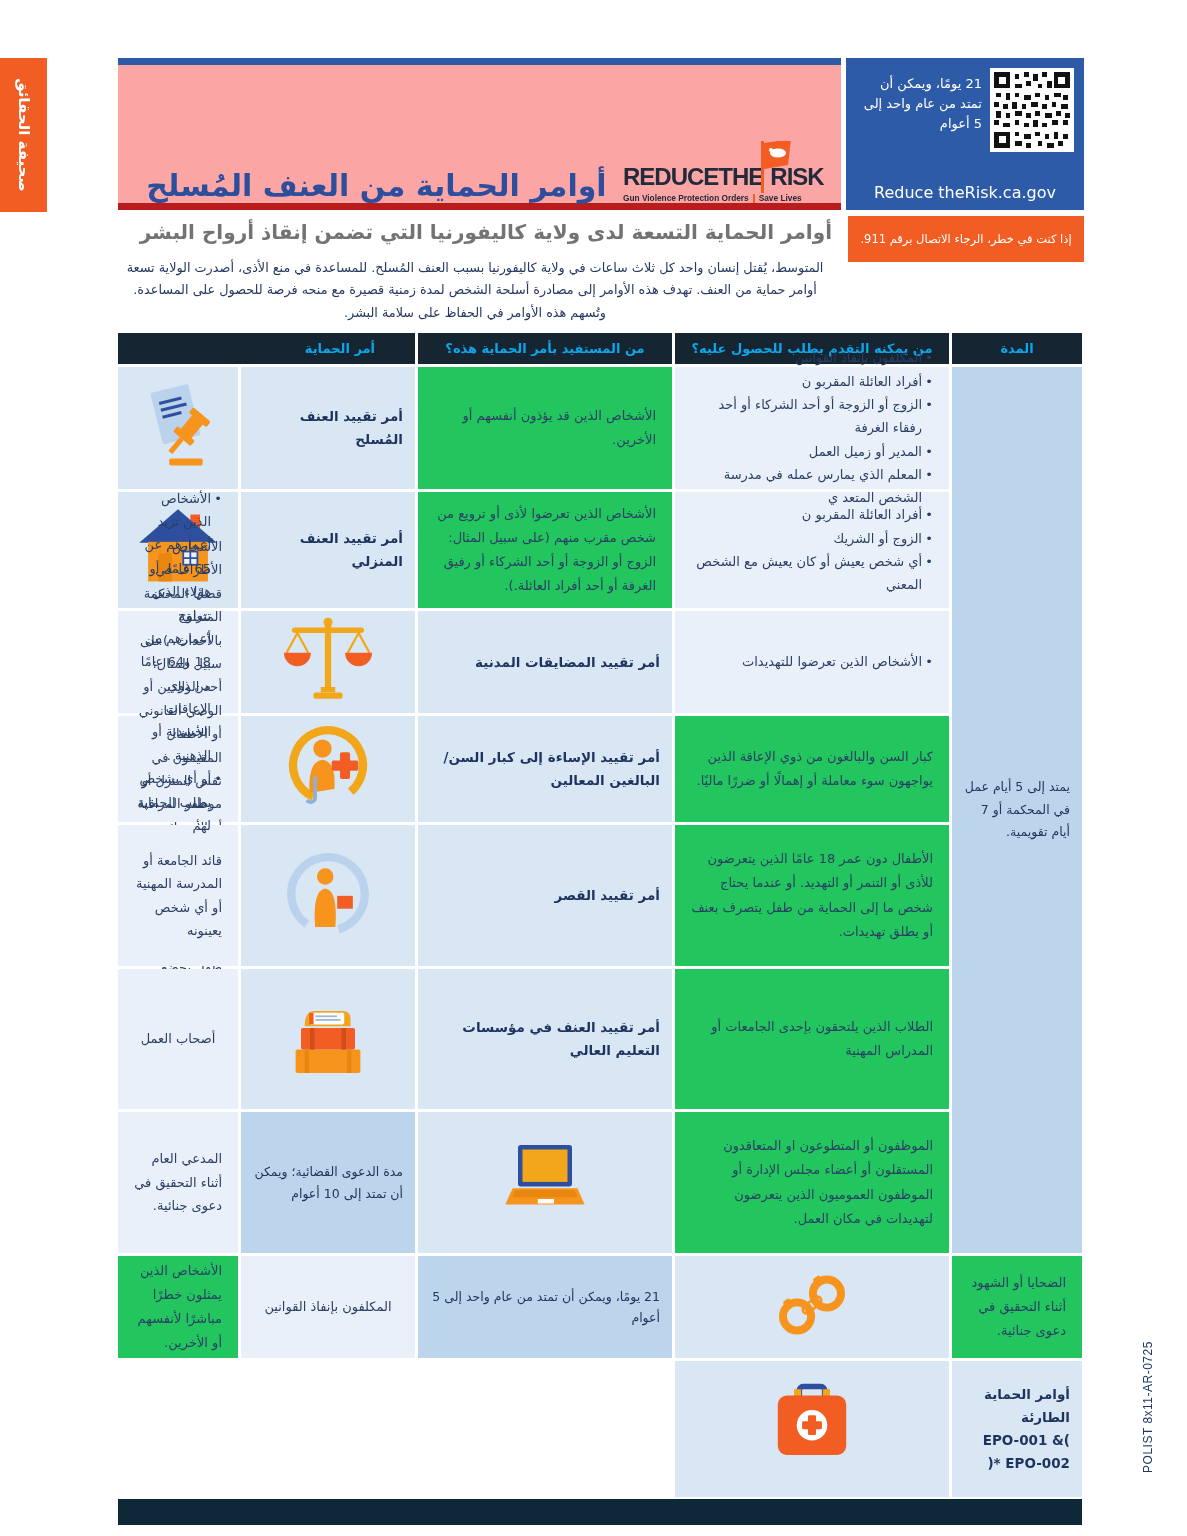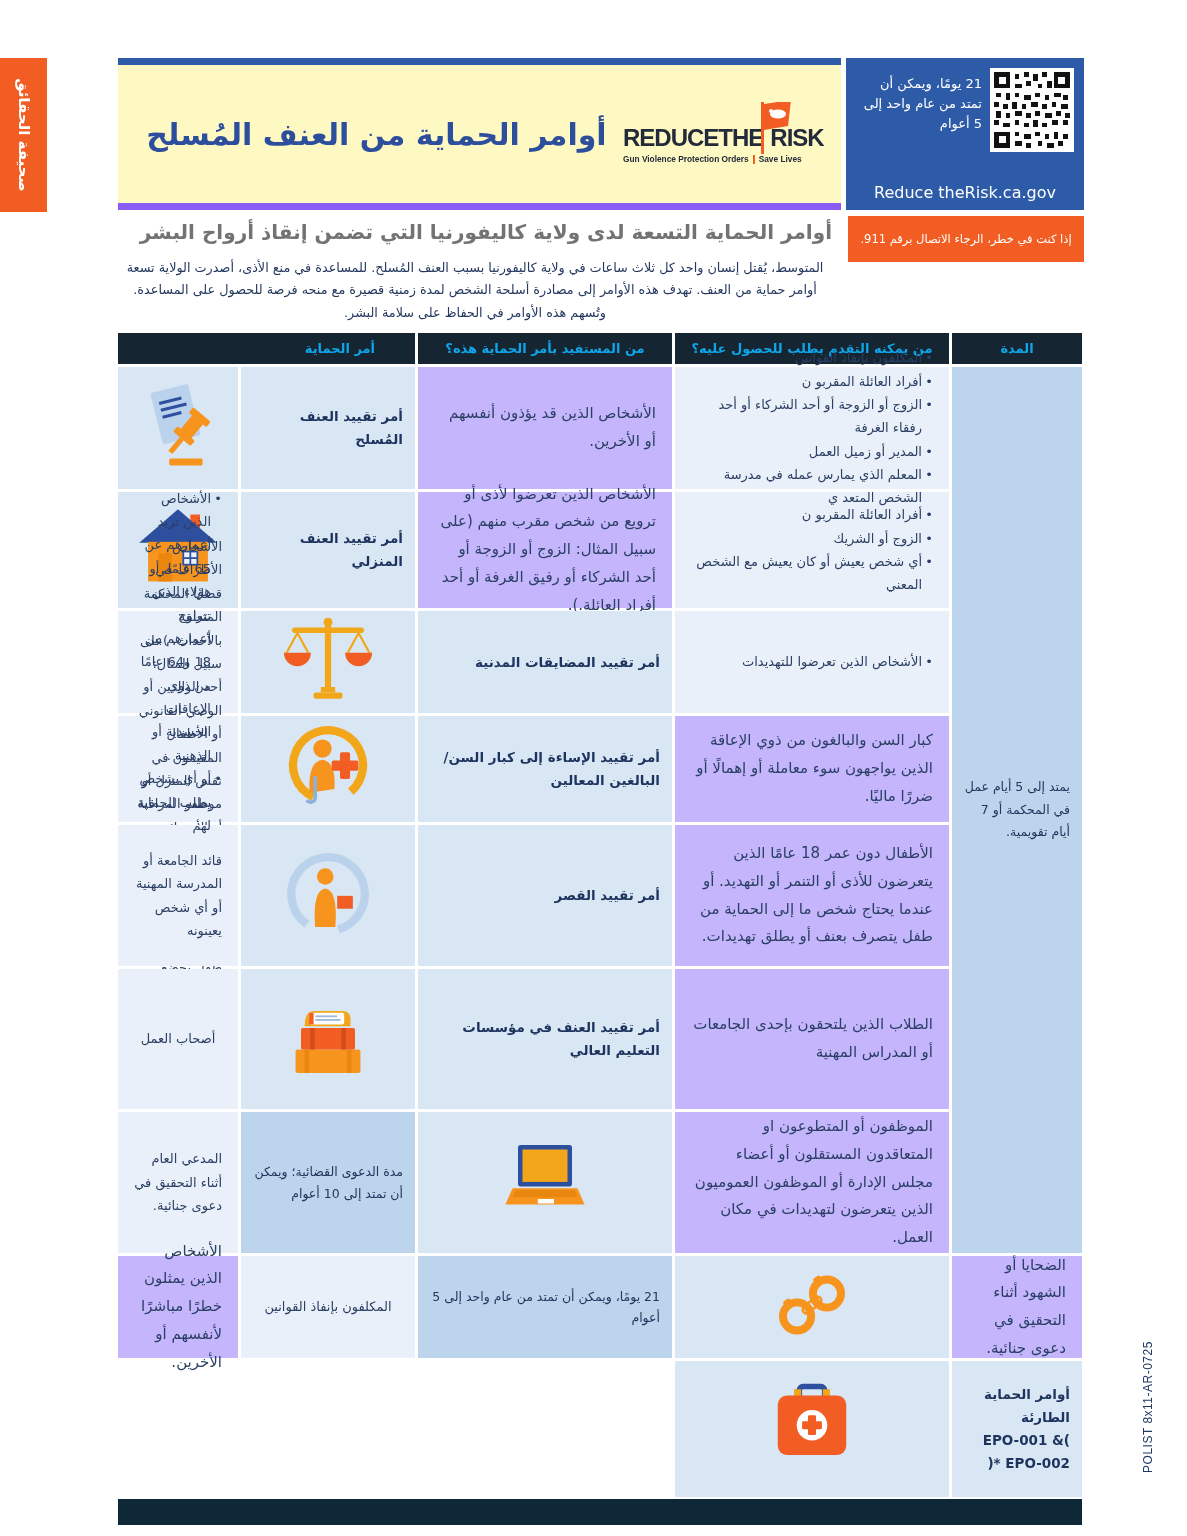--- a/index.html
+++ b/index.html
@@ -7,22 +7,22 @@
   body { font-family:"DejaVu Sans", sans-serif; }
   #page { position:relative; width:1187px; height:1536px; background:#fff; overflow:hidden; margin:0 auto; }
 
   
   .side-tab { position:absolute; left:0; top:58px; width:47px; height:154px; background:#F15D22;
               display:flex; align-items:center; justify-content:center; }
   .side-tab span { transform:rotate(90deg); white-space:nowrap; color:#fff; font-weight:bold; font-size:15px; direction:rtl; }
 
   
   .header-band { position:absolute; left:118px; top:58px; width:966px; height:152px; display:flex; }
-  .band-main { flex:1; border-top:7px solid #2D5BA7; border-bottom:7px solid #8b5cf6; background:#fef9c3;
-               display:flex; align-items:center; }
+  .band-main { flex:1; border-top:7px solid #2D5BA7; border-bottom:7px solid #b91c1c; background:#fca5a5;
+               display:flex; align-items:flex-end; }
   .main-title { flex:1; text-align:center; direction:rtl; color:#2C4E9C; font-weight:bold; font-size:30px; padding-left:12px; }
   .logo { width:218px; position:relative; padding-top:20px; padding-right:14px; }
   .logo-flag { position:absolute; top:-2px; right:48px; }
   .logo-text { font-family:"Liberation Sans", sans-serif; font-weight:bold; font-size:24px; color:#232A39; letter-spacing:-1px; white-space:nowrap; }
   .logo-text .risk { margin-left:7px; }
   .logo-tagline { font-family:"Liberation Sans", sans-serif; font-size:8.3px; color:#232A39; font-weight:bold;
                   display:flex; align-items:center; gap:4px; white-space:nowrap; margin-top:2px; }
   .tag-bar { width:2px; height:9px; background:#F15D22; display:inline-block; }
 
   .band-info { width:238px; margin-left:5px; background:#2D5BA7; color:#fff; padding:10px 10px 8px 10px;
@@ -53,21 +53,21 @@
   .th-applicant { grid-column:2; grid-row:1; }
   .th-beneficiary { grid-column:3; grid-row:1; }
   .th-order { grid-column:4 / 6; grid-row:1; justify-content:flex-start; padding-right:40px; }
 
   .cell { display:flex; flex-direction:column; justify-content:center; direction:rtl; }
   .dur-merged { grid-column:1; grid-row:2 / 9; background:#BCD4EC; color:#21375E; font-size:12.5px;
                 line-height:1.8; display:flex; flex-direction:column; justify-content:center; text-align:right;
                 padding:10px 12px; direction:rtl; }
   .dur-cell { background:#BCD4EC; color:#21375E; font-size:12.5px; line-height:1.7; padding:8px 12px; }
   .app-cell { background:#EAF0F9; color:#2A3F63; font-size:13px; line-height:1.8; text-align:right; padding:8px 16px; }
-  .ben-cell { background:#c4b5fd; color:#2A3F63; font-size:15px; line-height:1.85; text-align:right; padding:12px 16px; }
+  .ben-cell { background:#22c55e; color:#2A3F63; font-size:13px; line-height:1.85; text-align:right; padding:12px 16px; }
   .name-cell { background:#D9E6F3; color:#1D345F; font-weight:bold; font-size:13.5px; line-height:1.7;
                text-align:right; padding:8px 12px; }
   .icon-cell { background:#D9E6F3; align-items:center; justify-content:center; padding:4px; }
   .bullet { position:relative; padding-right:11px; }
   .bullet::before { content:"•"; position:absolute; right:0; }
   .center { text-align:center; }
   .name-sub { text-align:right; direction:ltr; }
 
   .footer-bar { position:absolute; left:118px; top:1499px; width:964px; height:26px; background:#0E2837; }
 

